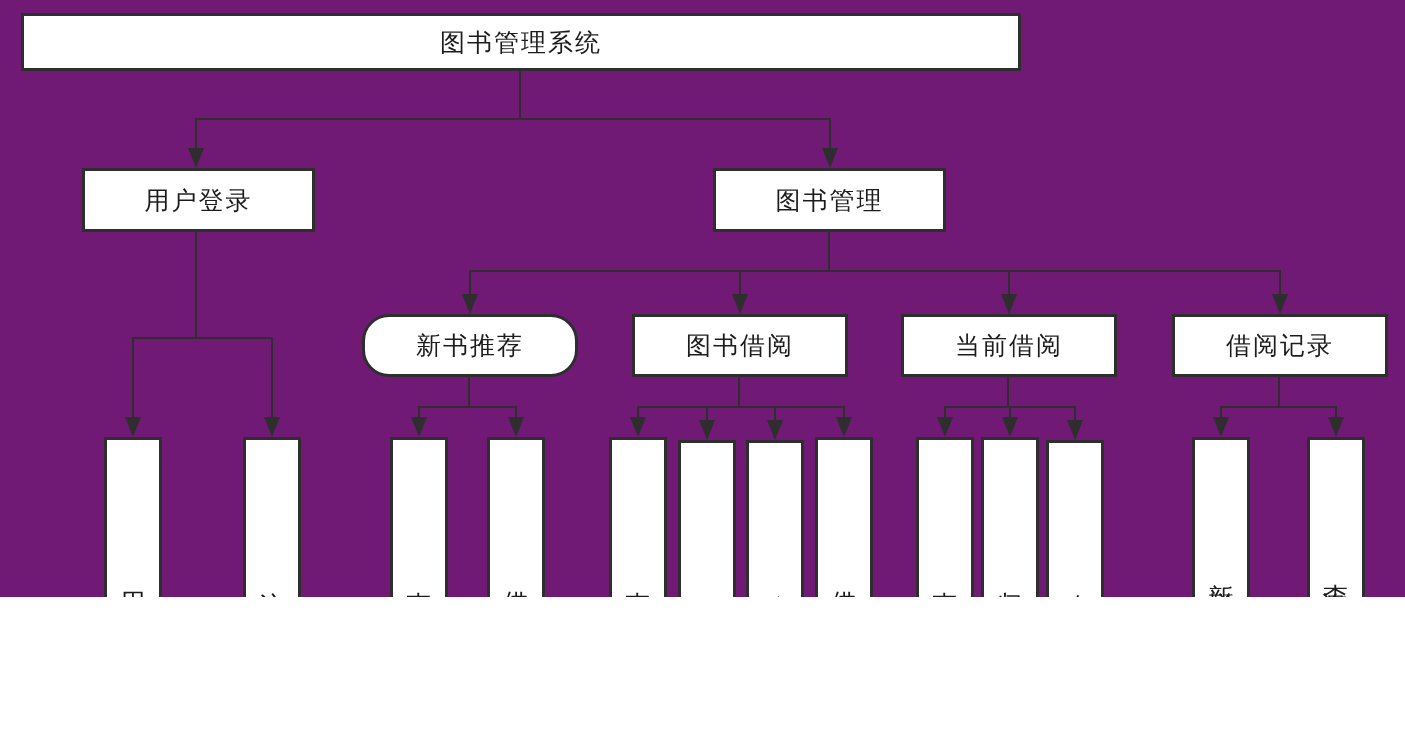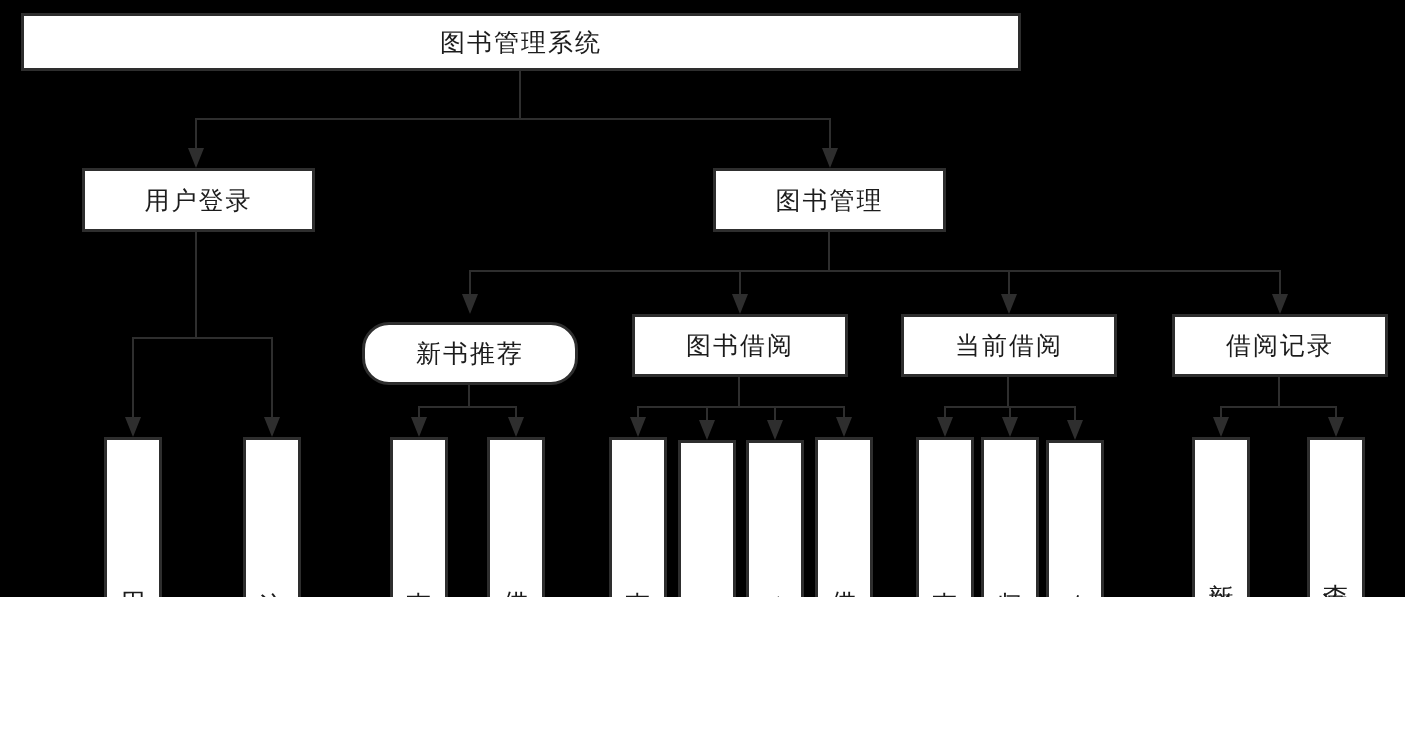--- a/index.html
+++ b/index.html
@@ -1,17 +1,17 @@
 <!DOCTYPE html>
 <html><head>
 <meta charset="utf-8">
 <style>
   html,body{margin:0;padding:0;background:#ffffff;}
   .canvas{
-    position:relative;width:1405px;height:597px;background:#000000;overflow:hidden;
+    position:relative;width:1405px;height:597px;background:#701a75;overflow:hidden;
     font-family:"Liberation Sans","DejaVu Sans",sans-serif;color:#1c1c1c;
   }
   .box{
     position:absolute;box-sizing:border-box;border:3px solid #2e2e2e;background:#ffffff;
     display:flex;align-items:center;justify-content:center;text-align:center;
   }
   .hlabel{font-size:25px;letter-spacing:2px;color:#1c1c1c;}
   .leaf{
     width:58px;top:437px;height:300px;
     writing-mode:vertical-rl;text-orientation:mixed;
@@ -26,21 +26,21 @@
   }
   .watermark{
     position:absolute;left:1182px;top:709px;font-size:21px;letter-spacing:1px;
     color:#8f8f8f;white-space:nowrap;z-index:5;
     text-shadow:0 0 2px #ffffff,0 0 4px #ffffff,1px 1px 2px #ffffff;
   }
   
   .n-root{left:21px;top:13px;width:1000px;height:58px;}
   .n-userlogin{left:82px;top:168px;width:233px;height:64px;}
   .n-bookmgmt{left:713px;top:168px;width:233px;height:64px;font-family:Liberation Serif, serif;}
-  .n-l2-1{left:362px;top:322px;width:216px;height:63px;border-radius:27px;}
+  .n-l2-1{left:362px;top:314px;width:216px;height:63px;border-radius:27px;}
   .n-l2-2{left:632px;top:314px;width:216px;height:63px;}
   .n-l2-3{left:901px;top:314px;width:216px;height:63px;}
   .n-l2-4{left:1172px;top:314px;width:216px;height:63px;}
   .n-login{left:104px;}
   .n-logout{left:243px;}
   .n-nb-query{left:390px;}
   .n-nb-borrow{left:487px;}
   .n-bb-query{left:609px;}
   .n-bb-add{left:678px;}
   .n-bb-edit{left:746px;}

